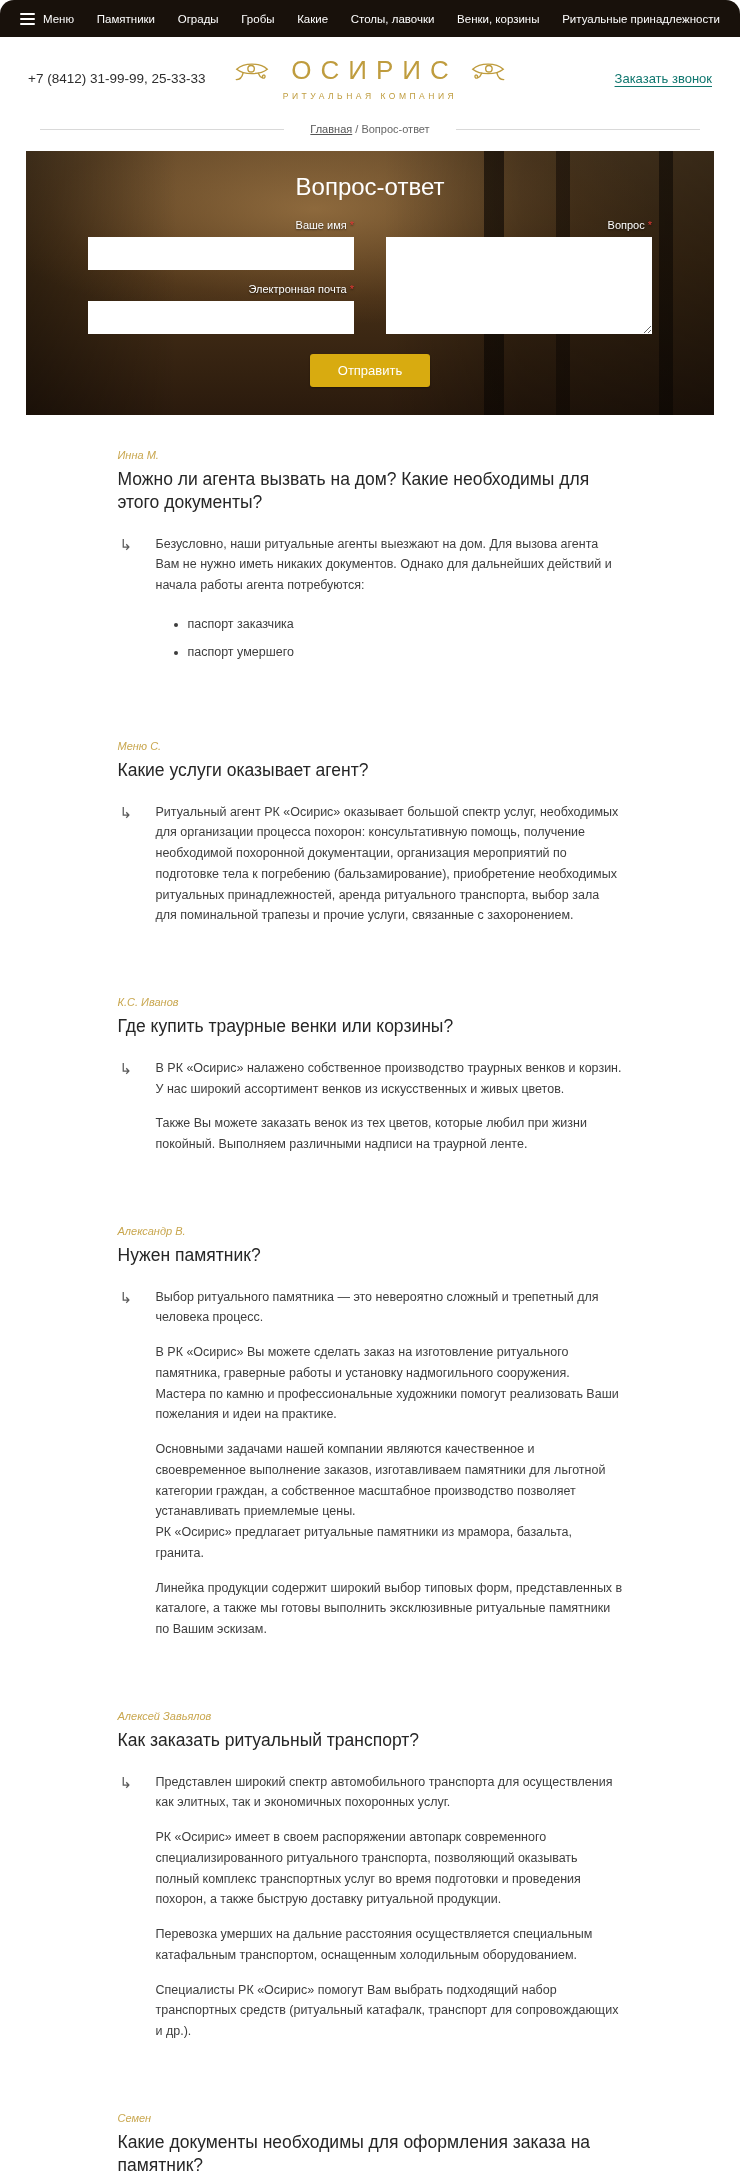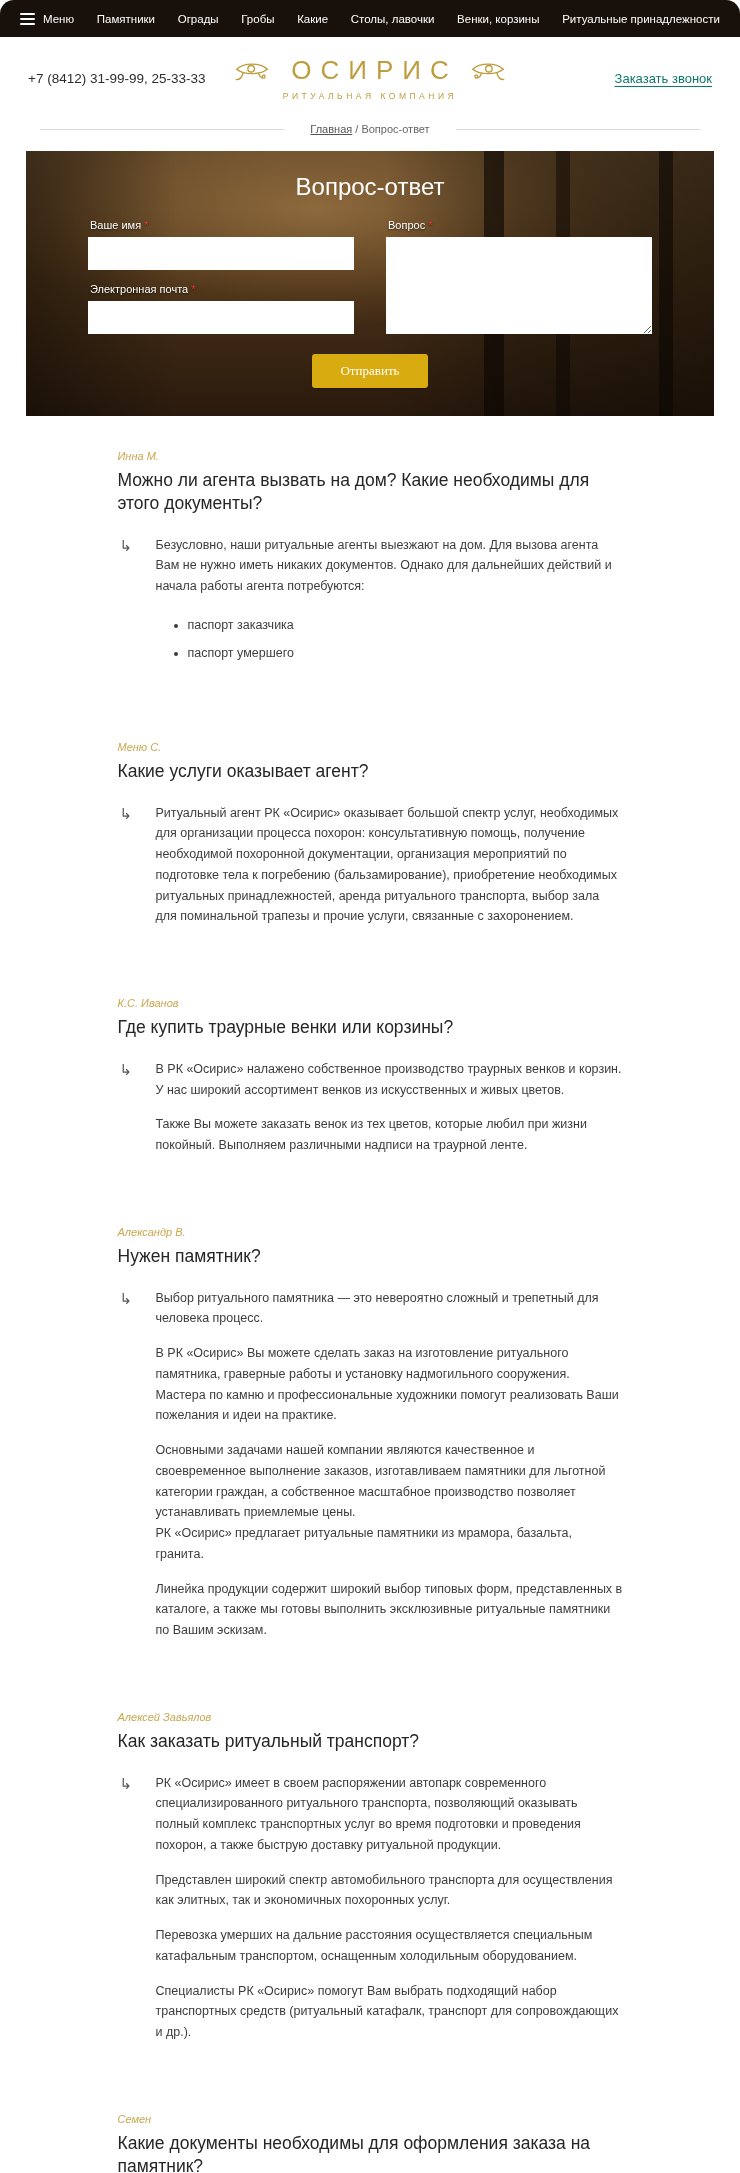--- a/index.html
+++ b/index.html
@@ -56,36 +56,36 @@
     padding: 22px 62px 24px;
     background-color:#3a2817;
     background-image:
       linear-gradient(90deg, rgba(0,0,0,.38) 0%, rgba(0,0,0,0) 22%, rgba(0,0,0,0) 52%, rgba(0,0,0,.28) 72%, rgba(0,0,0,.42) 100%),
       linear-gradient(90deg, transparent 0 66.5%, rgba(12,7,3,.62) 66.5% 69.5%, transparent 69.5% 77%, rgba(16,9,4,.5) 77% 79%, transparent 79% 92%, rgba(12,7,3,.55) 92% 94%, transparent 94%),
       radial-gradient(ellipse 62% 55% at 42% 22%, rgba(188,142,84,.55), rgba(130,88,44,.18) 62%, rgba(0,0,0,0) 80%),
       linear-gradient(180deg, #5f4628 0%, #4c3419 42%, #2a1a0d 100%);
   }
   .hero-title { text-align:center; color:#fff; font-size:24px; font-weight:400; margin-bottom:18px; }
   .hero-form { display:flex; gap:32px; }
-  .form-col { flex:1; display:flex; flex-direction:column; }
+  .form-col { flex:1; display:flex; flex-direction:column;align-items:flex-end; }
   .field-label { color:#fff; font-size:11px; margin:0 0 6px 2px; text-shadow:0 1px 2px rgba(0,0,0,.6); }
   .req { color:var(--asterisk); margin-left:3px; }
   .text-input {
     width:100%; height:33px; border:none; background:#fff; padding:0 10px;
     font-family:"Liberation Sans",sans-serif; font-size:13px; color:#333; outline:none;
   }
   .field-gap { height:13px; }
   .textarea-input {
     width:100%; height:97px; border:none; background:#fff; padding:8px 10px;
     font-family:"Liberation Sans",sans-serif; font-size:13px; color:#333; outline:none; resize:both;
   }
   .submit-btn {
     display:block; margin:20px auto 4px; background:var(--button); color:#fff;
     border:none; border-radius:3px; padding:9px 28px; font-size:13px;
-    font-family:Liberation Serif, serif; cursor:pointer; box-shadow:0 1px 2px rgba(0,0,0,.35);
+    font-family:Liberation Sans, sans-serif; cursor:pointer; box-shadow:0 1px 2px rgba(0,0,0,.35);
   }
 
   
   .faq-wrap { width: 505px; margin: 34px auto 0; padding-left:0; }
   .faq-section { margin-bottom: 70px; }
   .faq-name { font-size:11px; font-style:italic; color:var(--gold-light); margin-bottom:7px; }
   .faq-question { font-size:17.5px; font-weight:400; color:#262626; margin-bottom:20px; line-height:1.3; }
   .faq-answer { display:flex; }
   .answer-arrow { width:38px; flex:none; color:#5a5a5a; font-size:15px; line-height:1.4; padding-left:2px; }
   .answer-body { flex:1; }
@@ -228,22 +228,22 @@
           </div>
       </div>
     </section>
 
     <section class="faq-section">
       <div class="faq-name">Алексей Завьялов</div>
       <h2 class="faq-question">Как заказать ритуальный транспорт?</h2>
       <div class="faq-answer">
         <span class="answer-arrow">↳</span>
         <div class="answer-body">
+            <p>Представлен широкий спектр автомобильного транспорта для осуществления как элитных, так и экономичных похоронных услуг.</p>
             <p>РК «Осирис» имеет в своем распоряжении автопарк современного специализированного ритуального транспорта, позволяющий оказывать полный комплекс транспортных услуг во время подготовки и проведения похорон, а также быструю доставку ритуальной продукции.</p>
-            <p>Представлен широкий спектр автомобильного транспорта для осуществления как элитных, так и экономичных похоронных услуг.</p>
             <p>Перевозка умерших на дальние расстояния осуществляется специальным катафальным транспортом, оснащенным холодильным оборудованием.</p>
             <p>Специалисты РК «Осирис» помогут Вам выбрать подходящий набор транспортных средств (ритуальный катафалк, транспорт для сопровождающих и др.).</p>
           </div>
       </div>
     </section>
 
     <section class="faq-section">
       <div class="faq-name">Семен</div>
       <h2 class="faq-question">Какие документы необходимы для оформления заказа на памятник?</h2>
 

